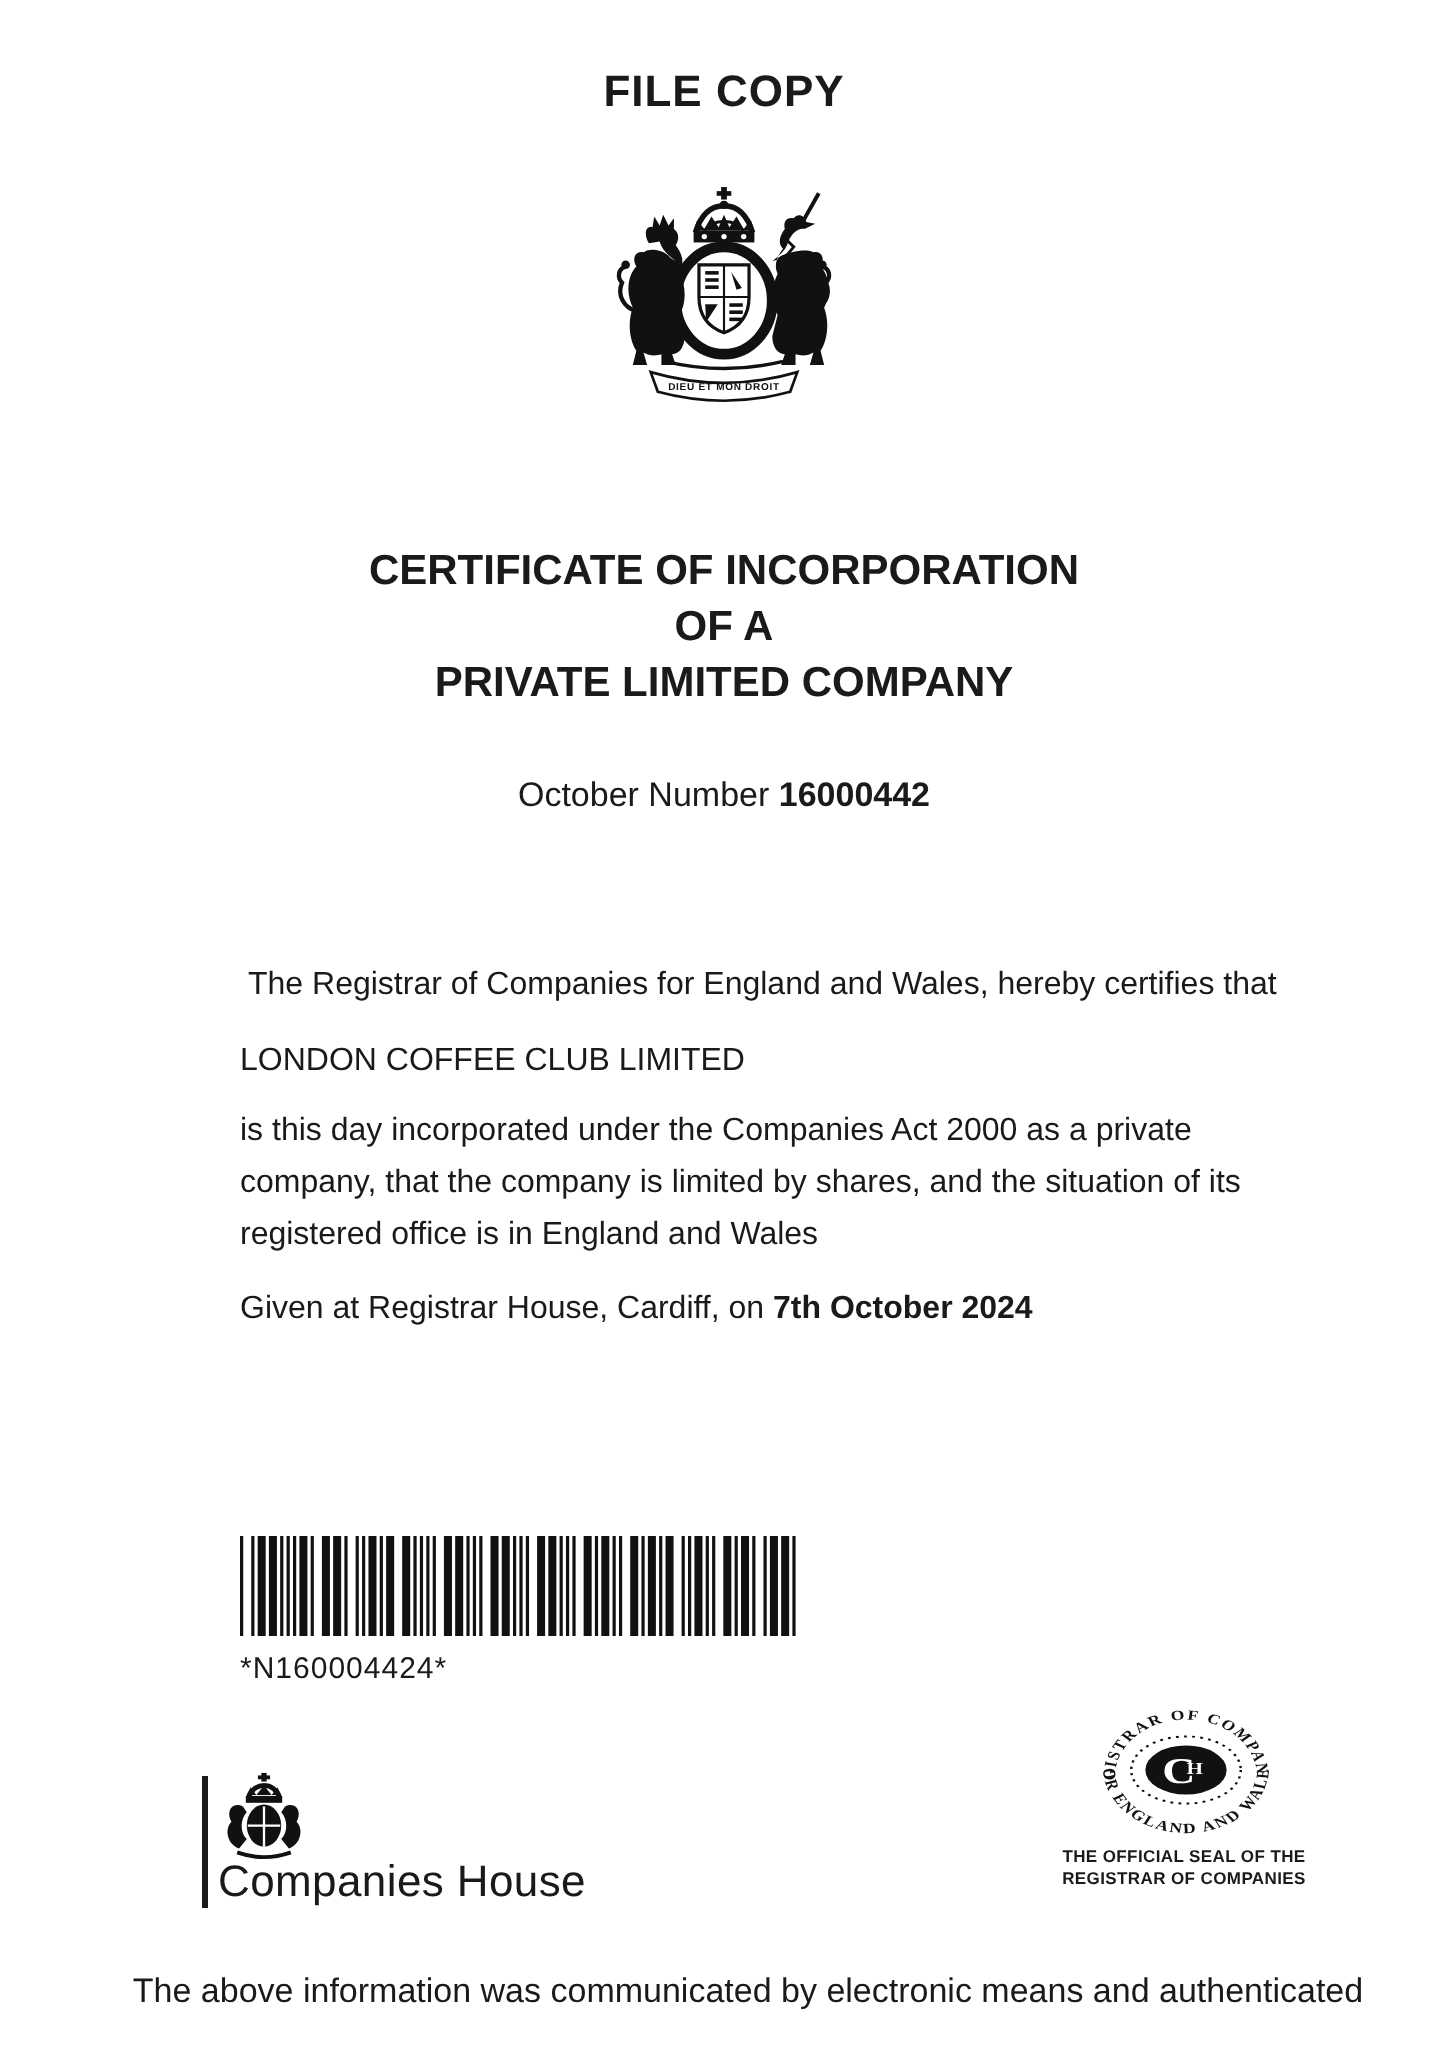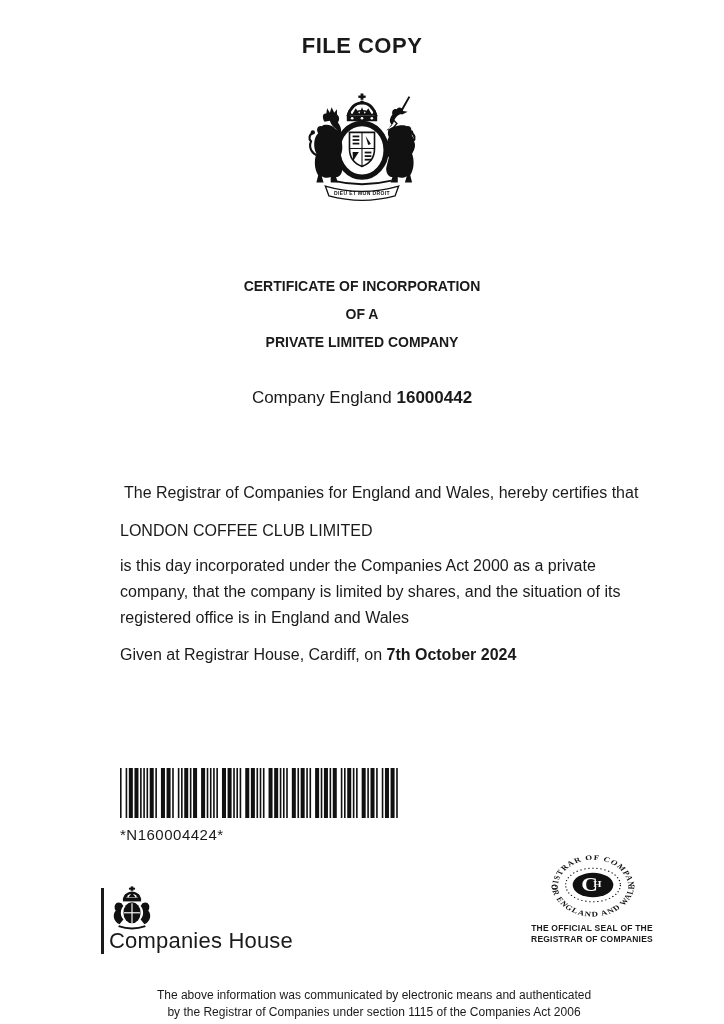--- a/index.html
+++ b/index.html
@@ -24,21 +24,21 @@
   }
   .crest {
     position: absolute;
     top: 92px; left: 50%;
     transform: translateX(-50%);
   }
   .cert-title {
     position: absolute;
     top: 272px; left: 0; width: 100%;
     text-align: center;
-    font-size: 14px;
+    font-size: 21px;
     font-weight: bold;
     line-height: 28px;
   }
   .company-number {
     position: absolute;
     top: 388px; left: 0; width: 100%;
     text-align: center;
     font-size: 17px;
   }
   .company-number b { font-weight: bold; }
@@ -98,21 +98,21 @@
     text-align: center;
     font-size: 8.5px;
     font-weight: bold;
     line-height: 11px;
     letter-spacing: 0.2px;
   }
   .footer-note {
     position: absolute;
     top: 987px; left: 0; width: 100%;
     text-align: center;
-    font-size: 12px;
+    font-size: 17px;
     line-height: 17px;
     padding-left: 24px;
   }
   svg .ink { fill: #111; }
   svg .ink-stroke { stroke: #111; fill: none; }
 </style>
 </head>
 <body>
 
 <div class="page">
@@ -173,21 +173,21 @@
     <text x="85" y="115" text-anchor="middle" font-size="5.6" font-weight="bold" letter-spacing="0.4" fill="#111" font-family="Liberation Sans, sans-serif">DIEU ET MON DROIT</text>
   </svg>
 
   <div class="cert-title">
     <div>CERTIFICATE OF INCORPORATION</div>
     <div>OF A</div>
     <div>PRIVATE LIMITED COMPANY</div>
   </div>
 
   <div class="company-number">
-    <span>Company England </span><b>16000442</b>
+    <span>October Number </span><b>16000442</b>
   </div>
 
   <div class="body-block">
     <p class="certify">The Registrar of Companies for England and Wales, hereby certifies that</p>
     <p class="company-name">LONDON COFFEE CLUB LIMITED</p>
     <p class="incorp">is this day incorporated under the Companies Act 2000 as a private company, that the company is limited by shares, and the situation of its registered office is in England and Wales</p>
     <p class="given">
       <span>Given at Registrar House, Cardiff, on </span><b>7th October 2024</b>
     </p>
   </div>
@@ -292,16 +292,15 @@
     <text x="56" y="69" fill="#fff" font-size="26" font-weight="bold" text-anchor="middle" font-family="Liberation Serif, serif">C</text>
     <text x="65" y="63" fill="#fff" font-size="12" font-weight="bold" text-anchor="middle" font-family="Liberation Serif, serif">H</text>
   </svg>
   <div class="seal-caption">
     <div>THE OFFICIAL SEAL OF THE</div>
     <div>REGISTRAR OF COMPANIES</div>
   </div>
 
   <div class="footer-note">
     <div>The above information was communicated by electronic means and authenticated</div>
-    <div>by the Registrar of Companies under section 1115 of the Companies Act 2006</div>
   </div>
 
 </div>
 
 </body></html>

